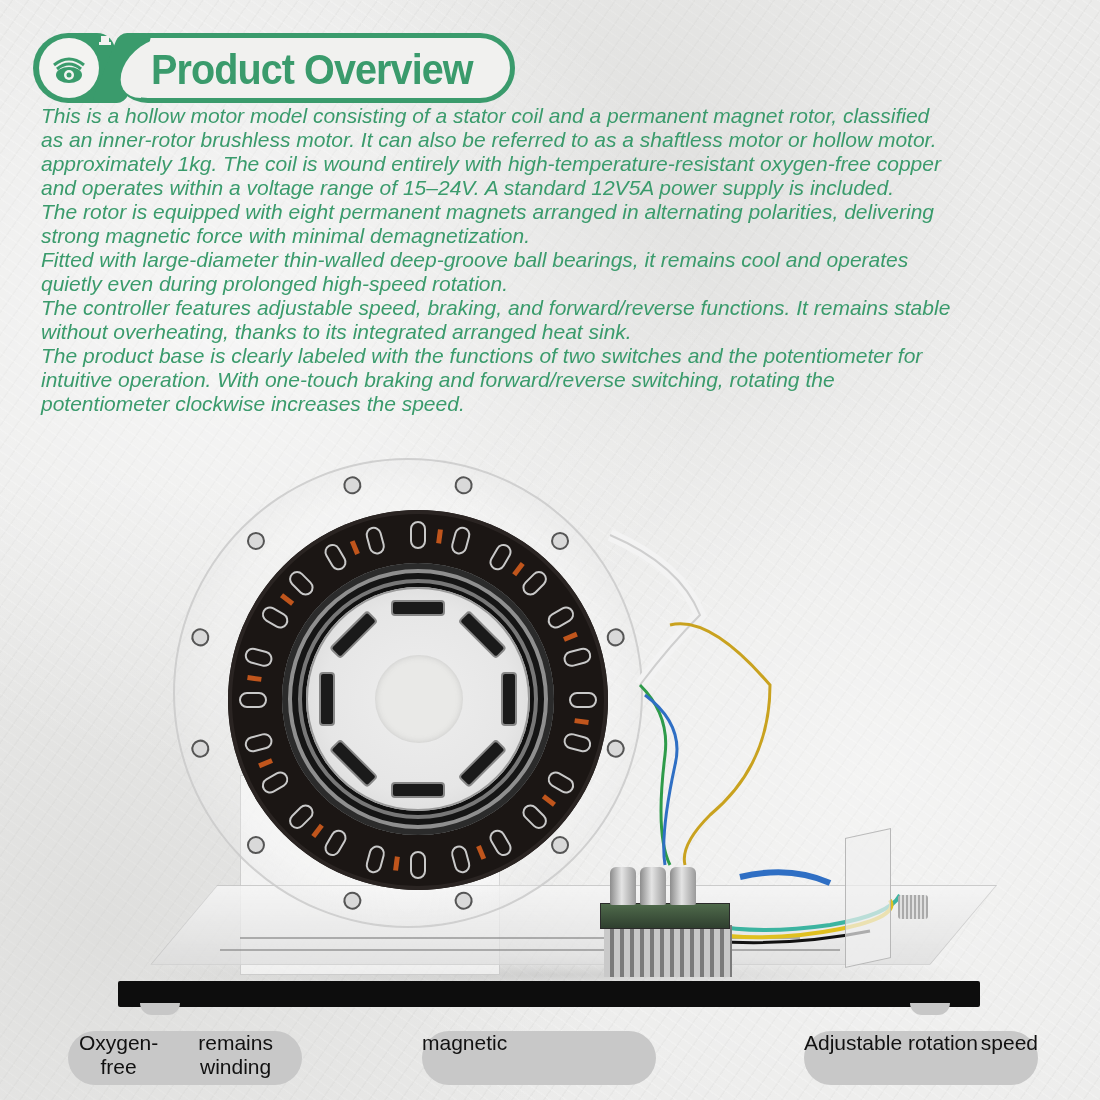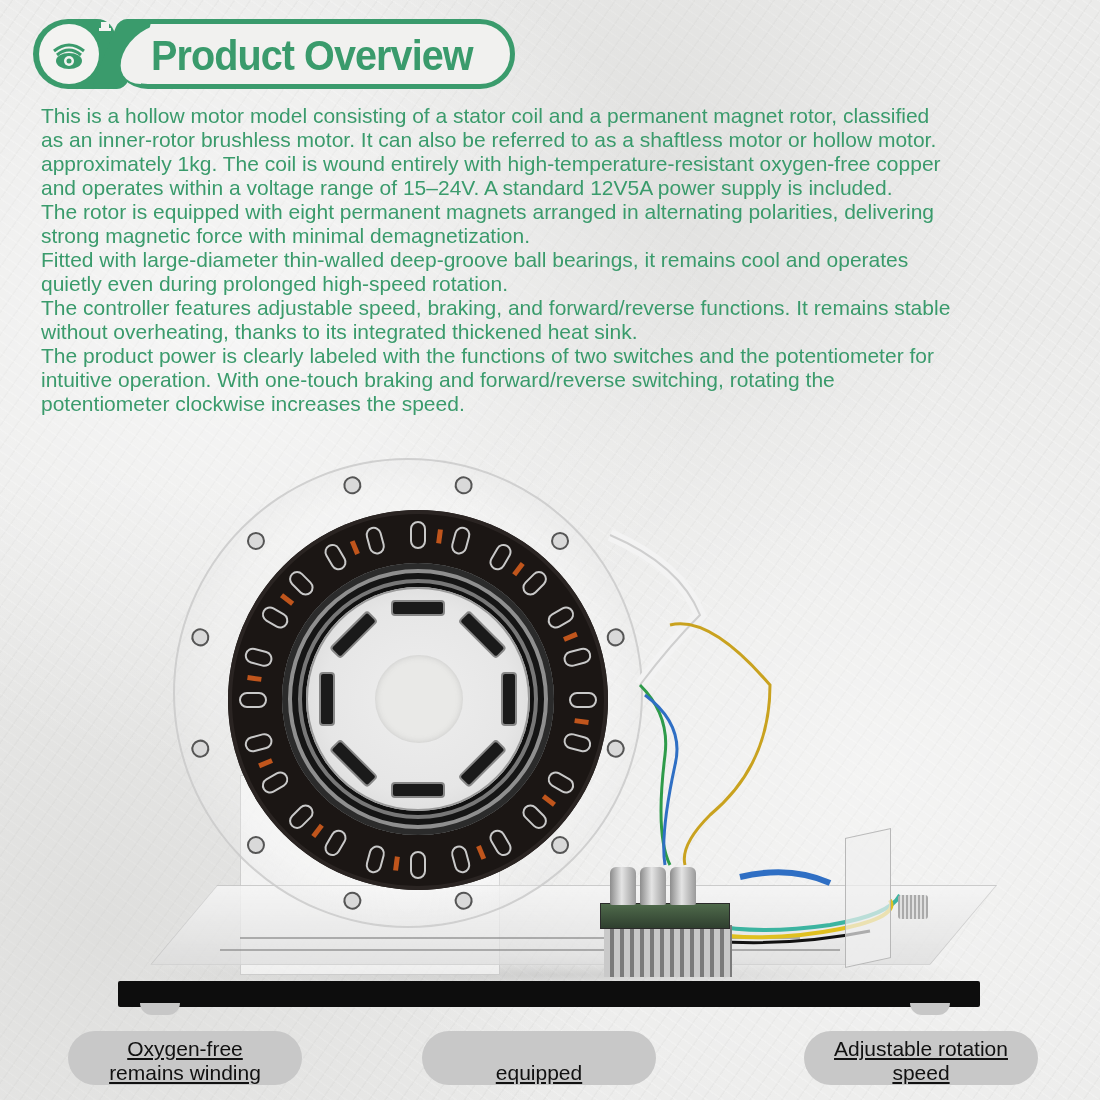--- a/index.html
+++ b/index.html
@@ -12,21 +12,21 @@
         radial-gradient(ellipse at 20% 30%, rgba(255,255,255,0.55) 0%, rgba(255,255,255,0) 40%),
         radial-gradient(ellipse at 80% 70%, rgba(255,255,255,0.45) 0%, rgba(255,255,255,0) 45%),
         radial-gradient(ellipse at 60% 15%, rgba(215,215,213,0.5) 0%, rgba(215,215,213,0) 35%),
         radial-gradient(ellipse at 10% 85%, rgba(210,210,208,0.5) 0%, rgba(210,210,208,0) 35%),
         repeating-linear-gradient(35deg, rgba(255,255,255,0.18) 0px, rgba(255,255,255,0.18) 1px, rgba(0,0,0,0) 2px, rgba(0,0,0,0) 9px),
         repeating-linear-gradient(-55deg, rgba(200,200,198,0.18) 0px, rgba(200,200,198,0.18) 1px, rgba(0,0,0,0) 2px, rgba(0,0,0,0) 13px);
     }
 
     
     .header {
-      position: absolute; left: 33px; top: 19px; width: 482px; height: 76px;
+      position: absolute; left: 33px; top: 33px; width: 482px; height: 76px;
     }
     .badge-circle {
       position: absolute; left: 0; top: 0; width: 82px; height: 70px;
       background: #3a9b6c; border-radius: 35px 18px 18px 35px;
     }
     .badge-circle::before {
       content: ""; position: absolute; left: 6px; top: 5px; width: 60px; height: 60px;
       border-radius: 50%; background: #f3f3f1;
     }
     .eye-icon {
@@ -54,21 +54,21 @@
       font-size: 43px; line-height: 58px; color: #3a9b6c;
       letter-spacing: -1px; transform: scaleX(0.92); transform-origin: left center;
       white-space: nowrap;
     }
 
     
     .description {
       position: absolute; left: 41px; top: 104px; width: 1040px;
       color: #3a9b6c; font-size: 21px; line-height: 24px;
     }
-    .description p { white-space: nowrap; }
+    .description p { white-space: nowrap; font-style: italic; }
 
     
     .product {
       position: absolute; left: 110px; top: 455px; width: 890px; height: 570px;
     }
     .shadow-floor {
       position: absolute; left: 20px; top: 500px; width: 860px; height: 40px;
       background: radial-gradient(ellipse at center, rgba(120,120,120,0.25), rgba(0,0,0,0) 70%);
     }
     .base-top {
@@ -139,21 +139,21 @@
     .pot-knob {
       position: absolute; left: 788px; top: 440px; width: 30px; height: 24px;
       background: repeating-linear-gradient(90deg, #aaa 0 2px, #e0e0e0 2px 4px); border-radius: 3px;
     }
 
     
     .features { position: absolute; left: 0; top: 1031px; width: 1100px; height: 54px; }
     .pill {
       position: absolute; top: 0; width: 234px; height: 54px; border-radius: 27px;
       background: #c8c8c8; color: #111; font-size: 21px; line-height: 24px;
-      text-align: center; display: flex; flex-direction: column; justify-content: flex-end; text-decoration: underline;
+      text-align: center; display: flex; justify-content: space-between;
     }
   </style>
 </head>
 <body>
 
 <div class="header">
   <div class="badge-circle"></div>
   <svg class="eye-icon" viewBox="0 0 36 34">
     <path d="M3 14 Q18 2 33 14" stroke="#3a9b6c" stroke-width="3" fill="none"></path>
     <path d="M6 18 Q18 8 30 18" stroke="#3a9b6c" stroke-width="3" fill="none"></path>
@@ -174,22 +174,22 @@
 <div class="description">
   <p>This is a hollow motor model consisting of a stator coil and a permanent magnet rotor, classified</p>
   <p>as an inner-rotor brushless motor. It can also be referred to as a shaftless motor or hollow motor.</p>
   <p>approximately 1kg. The coil is wound entirely with high-temperature-resistant oxygen-free copper</p>
   <p>and operates within a voltage range of 15–24V. A standard 12V5A power supply is included.</p>
   <p>The rotor is equipped with eight permanent magnets arranged in alternating polarities, delivering</p>
   <p>strong magnetic force with minimal demagnetization.</p>
   <p>Fitted with large-diameter thin-walled deep-groove ball bearings, it remains cool and operates</p>
   <p>quietly even during prolonged high-speed rotation.</p>
   <p>The controller features adjustable speed, braking, and forward/reverse functions. It remains stable</p>
-  <p>without overheating, thanks to its integrated thickened heat sink.</p>
-  <p>The product power is clearly labeled with the functions of two switches and the potentiometer for</p>
+  <p>without overheating, thanks to its integrated arranged heat sink.</p>
+  <p>The product base is clearly labeled with the functions of two switches and the potentiometer for</p>
   <p>intuitive operation. With one-touch braking and forward/reverse switching, rotating the</p>
   <p>potentiometer clockwise increases the speed.</p>
 </div>
 
 <div class="product">
   <div class="shadow-floor"></div>
   <div class="stand"></div>
   <div class="base-top"></div>
   <div class="base-line1" style="left:130px; top:482px; width:560px;"></div>
   <div class="base-line2" style="left:110px; top:494px; width:620px;"></div>
@@ -298,19 +298,19 @@
   <div class="switch-plate"></div>
   <div class="pot-knob"></div>
 </div>
 
 <div class="features">
   <div class="pill" style="left:68px;">
     <span>Oxygen-free</span>
     <span>remains winding</span>
   </div>
   <div class="pill" style="left:422px;">
-    <span>equipped</span>
+    <span>magnetic</span>
   </div>
   <div class="pill" style="left:804px;">
     <span>Adjustable rotation</span>
     <span>speed</span>
   </div>
 </div>
 
 </body></html>

